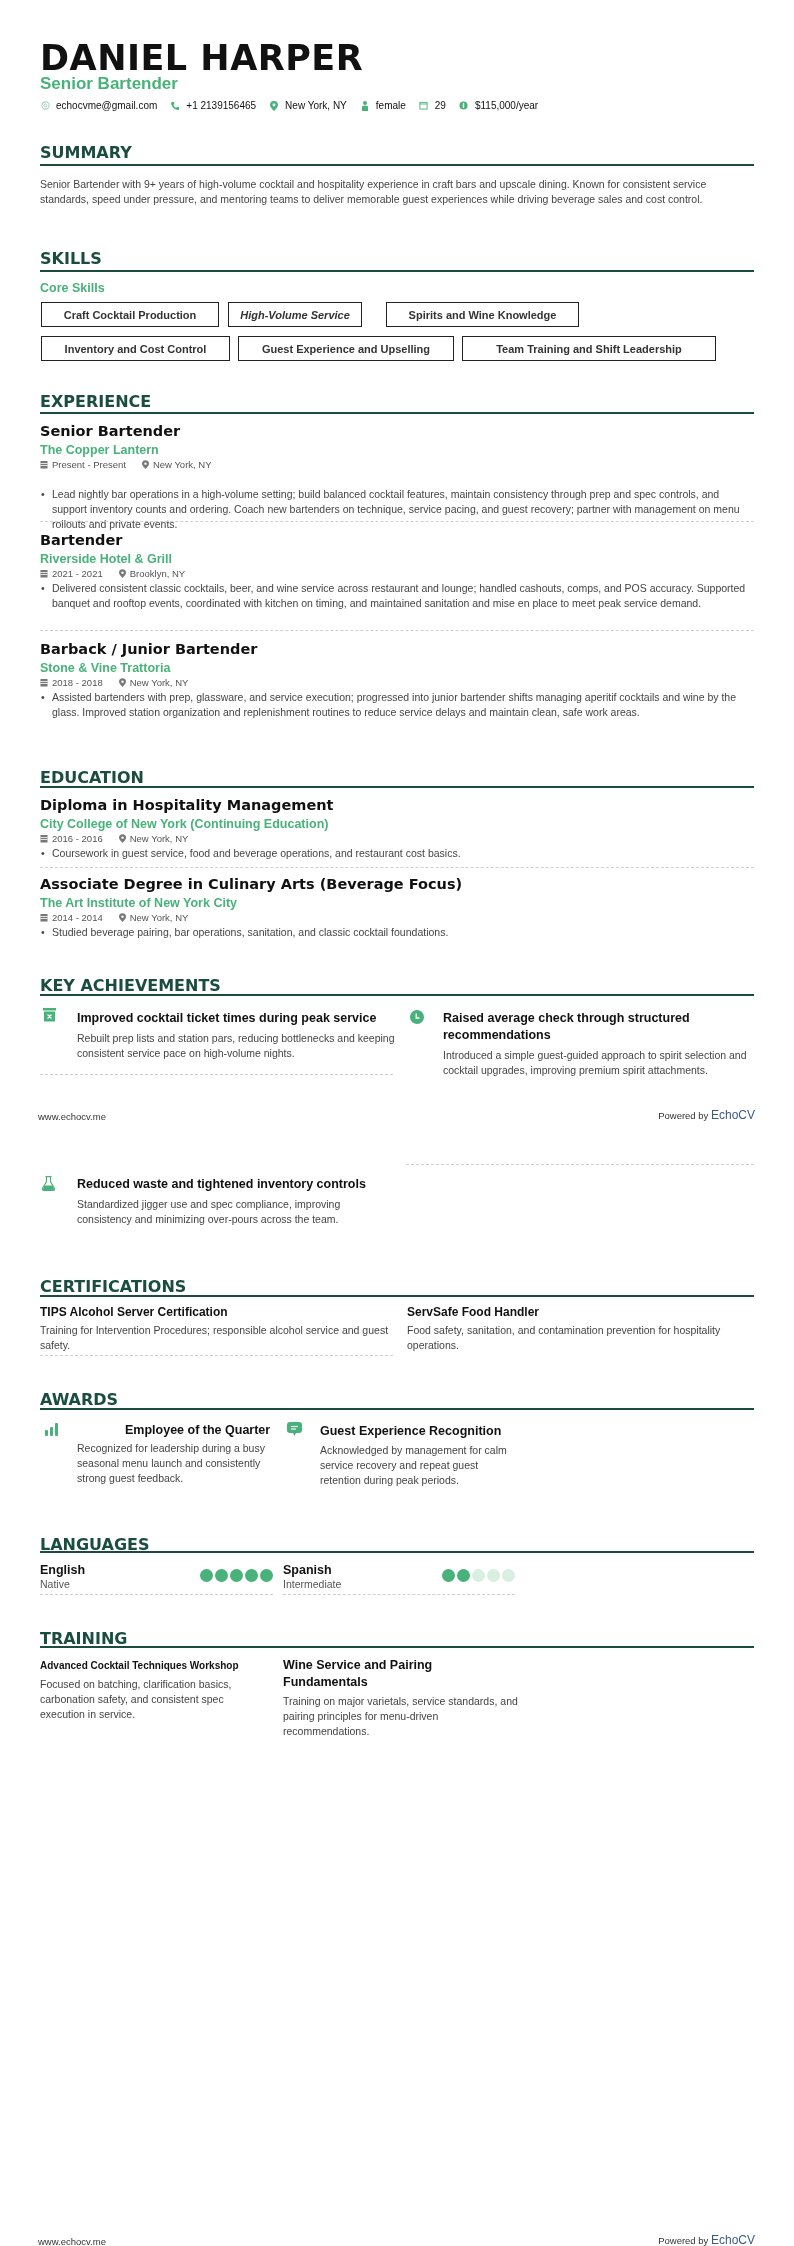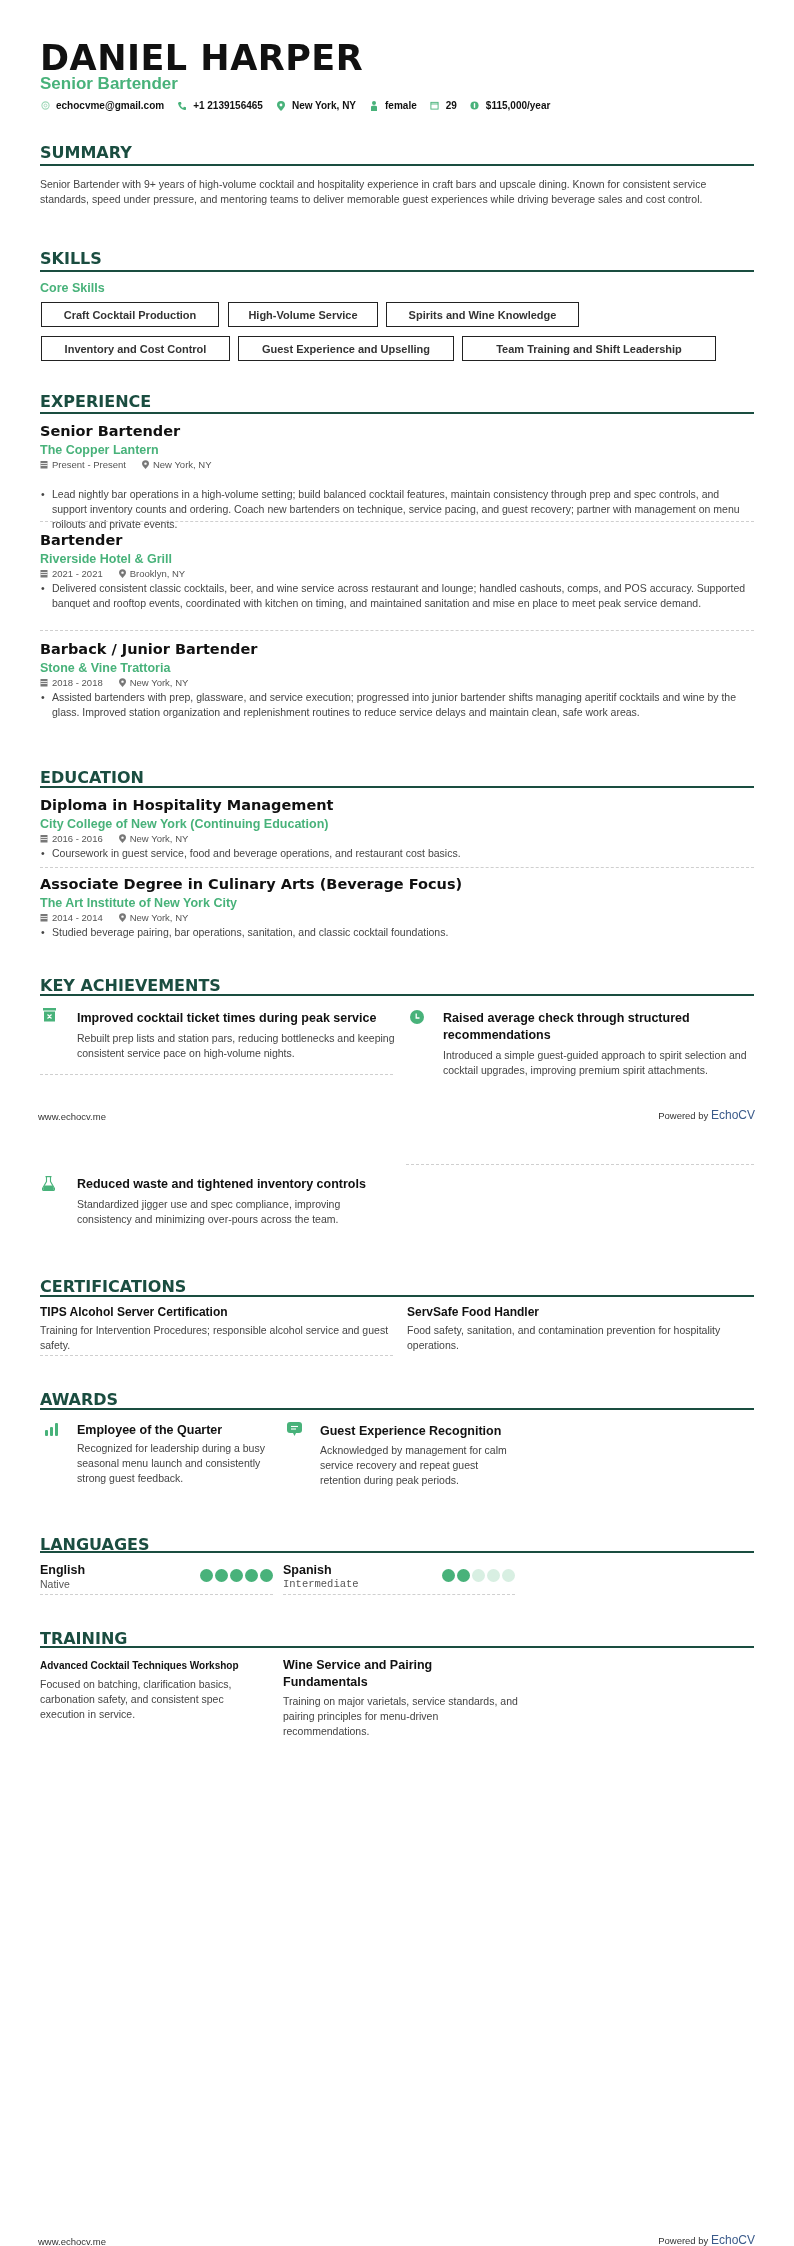--- a/index.html
+++ b/index.html
@@ -1,20 +1,20 @@
 <!DOCTYPE html>
 <html><head>
 <meta charset="utf-8">
 <style>
   * { box-sizing: border-box; margin: 0; padding: 0; }
   html, body { width: 794px; background: #ffffff; }
   body { font-family: "Liberation Sans", "DejaVu Sans", sans-serif; color: #222; position: relative; height: 2246px; overflow: hidden; }
   .name { position: absolute; left: 40px; top: 38px; font-family: "DejaVu Sans", sans-serif; font-weight: bold; font-size: 35px; letter-spacing: 0.5px; color: #111; }
   .role { position: absolute; left: 40px; top: 74px; font-weight: bold; font-size: 17px; color: #48b27a; }
-  .contact { position: absolute; left: 40px; top: 100px; display: flex; align-items: center; font-size: 10px; font-weight: bold; color: #111; }
+  .contact { position: absolute; left: 40px; top: 100px; display: flex; align-items: center; font-size: 10px; font-weight: normal; color: #111; }
   .contact .ci { display: flex; align-items: center; margin-right: 13px; }
   .contact .ic { width: 10px; height: 10px; margin-right: 6px; display: inline-flex; align-items: center; justify-content: center; color: #48b27a; }
   .sec-title { position: absolute; left: 40px; font-family: "DejaVu Sans", sans-serif; font-weight: bold; font-size: 16px; color: #1a4d40; text-align: center; }
   .rule { position: absolute; left: 40px; width: 714px; height: 2px; background: #1a4d40; }
   .text { font-size: 10.5px; line-height: 15px; color: #444; }
   .abs { position: absolute; }
   .summary { left: 40px; width: 714px; top: 177px; }
   .sub-green { font-weight: bold; color: #48b27a; font-size: 12.5px; }
   .skill-tag { position: absolute; border: 1.5px solid #222; font-size: 11px; font-weight: bold; color: #333; height: 25px; display: flex; align-items: center; justify-content: center; }
   .job-title { font-family: "DejaVu Sans", sans-serif; font-weight: bold; font-size: 14.5px; color: #111; }
@@ -94,21 +94,21 @@
 </div>
 
 <div class="sec-title" style="top:143px;">SUMMARY</div>
 <div class="rule" style="top:164px;"></div>
 <div class="abs text summary">Senior Bartender with 9+ years of high-volume cocktail and hospitality experience in craft bars and upscale dining. Known for consistent service standards, speed under pressure, and mentoring teams to deliver memorable guest experiences while driving beverage sales and cost control.</div>
 
 <div class="sec-title" style="top:249px;">SKILLS</div>
 <div class="rule" style="top:270px;"></div>
 <div class="abs sub-green" style="left:40px; top:281px;">Core Skills</div>
 <div class="skill-tag" style="left:41px; top:302px; width:178px;">Craft Cocktail Production</div>
-<div class="skill-tag" style="left:228px; top:302px; width:150px;">High-Volume Service</div>
+<div class="skill-tag" style="left:228px; top:302px; width:134px;font-style:italic;">High-Volume Service</div>
 <div class="skill-tag" style="left:386px; top:302px; width:193px;">Spirits and Wine Knowledge</div>
 <div class="skill-tag" style="left:41px; top:336px; width:189px;">Inventory and Cost Control</div>
 <div class="skill-tag" style="left:238px; top:336px; width:216px;">Guest Experience and Upselling</div>
 <div class="skill-tag" style="left:462px; top:336px; width:254px;">Team Training and Shift Leadership</div>
 
 <div class="sec-title" style="top:392px;">EXPERIENCE</div>
 <div class="rule" style="top:412px;"></div>
 
 <div class="abs" style="left:40px; top:423px; width:714px;">
   <div class="job-title">Senior Bartender</div>
@@ -294,21 +294,21 @@
 <div class="rule" style="top:1408px;"></div>
 
 <div class="abs" style="left:45px; top:1422px;">
   <svg width="13" height="13" viewBox="0 0 13 13">
       <rect x="0" y="7" width="3" height="6" rx="1" fill="#48b27a"></rect>
       <rect x="5" y="4" width="3" height="9" rx="1" fill="#48b27a"></rect>
       <rect x="10" y="0" width="3" height="13" rx="1" fill="#48b27a"></rect>
     </svg>
 </div>
 <div class="abs" style="left:77px; top:1423px; width:200px;">
-  <div class="small-title" style="font-size:12.5px;">Employee of the Quarter</div>
+  <div class="small-title" style="font-size:12.5px;margin-left:48px;">Employee of the Quarter</div>
   <div class="text" style="margin-top:4px;">Recognized for leadership during a busy seasonal menu launch and consistently strong guest feedback.</div>
 </div>
 
 <div class="abs" style="left:287px; top:1422px;">
   <svg width="15" height="15" viewBox="0 0 15 15">
       <rect x="0" y="0" width="15" height="11" rx="3" fill="#48b27a"></rect>
       <path d="M6 11 L7.5 14 L9 11Z" fill="#48b27a"></path>
       <line x1="4" y1="4.5" x2="11" y2="4.5" stroke="#fff" stroke-width="1.1"></line>
       <line x1="4" y1="7" x2="9" y2="7" stroke="#fff" stroke-width="1.1"></line>
     </svg>
@@ -324,21 +324,21 @@
 <div class="abs" style="left:40px; top:1563px; width:233px; height:32px; border-bottom:1px dashed #d0d0d0;">
   <div class="small-title" style="font-size:12.5px;">English</div>
   <div class="text" style="font-size:10.5px; line-height:14px; color:#555;">Native</div>
   <div class="abs" style="right:0; top:5px;">
     <span class="dot on"></span><span class="dot on"></span><span class="dot on"></span><span class="dot on"></span><span class="dot on"></span>
   </div>
 </div>
 
 <div class="abs" style="left:283px; top:1563px; width:232px; height:32px; border-bottom:1px dashed #d0d0d0;">
   <div class="small-title" style="font-size:12.5px;">Spanish</div>
-  <div class="text" style="font-size:10.5px; line-height:14px; color:#555;font-family:Liberation Mono, monospace;">Intermediate</div>
+  <div class="text" style="font-size:10.5px; line-height:14px; color:#555;">Intermediate</div>
   <div class="abs" style="right:0; top:5px;">
     <span class="dot on"></span><span class="dot on"></span><span class="dot off"></span><span class="dot off"></span><span class="dot off"></span>
   </div>
 </div>
 
 <div class="sec-title" style="top:1629px;">TRAINING</div>
 <div class="rule" style="top:1646px;"></div>
 
 <div class="abs" style="left:40px; top:1657px; width:225px;">
   <div class="small-title" style="font-size:10px; line-height:17px;">Advanced Cocktail Techniques Workshop</div>

